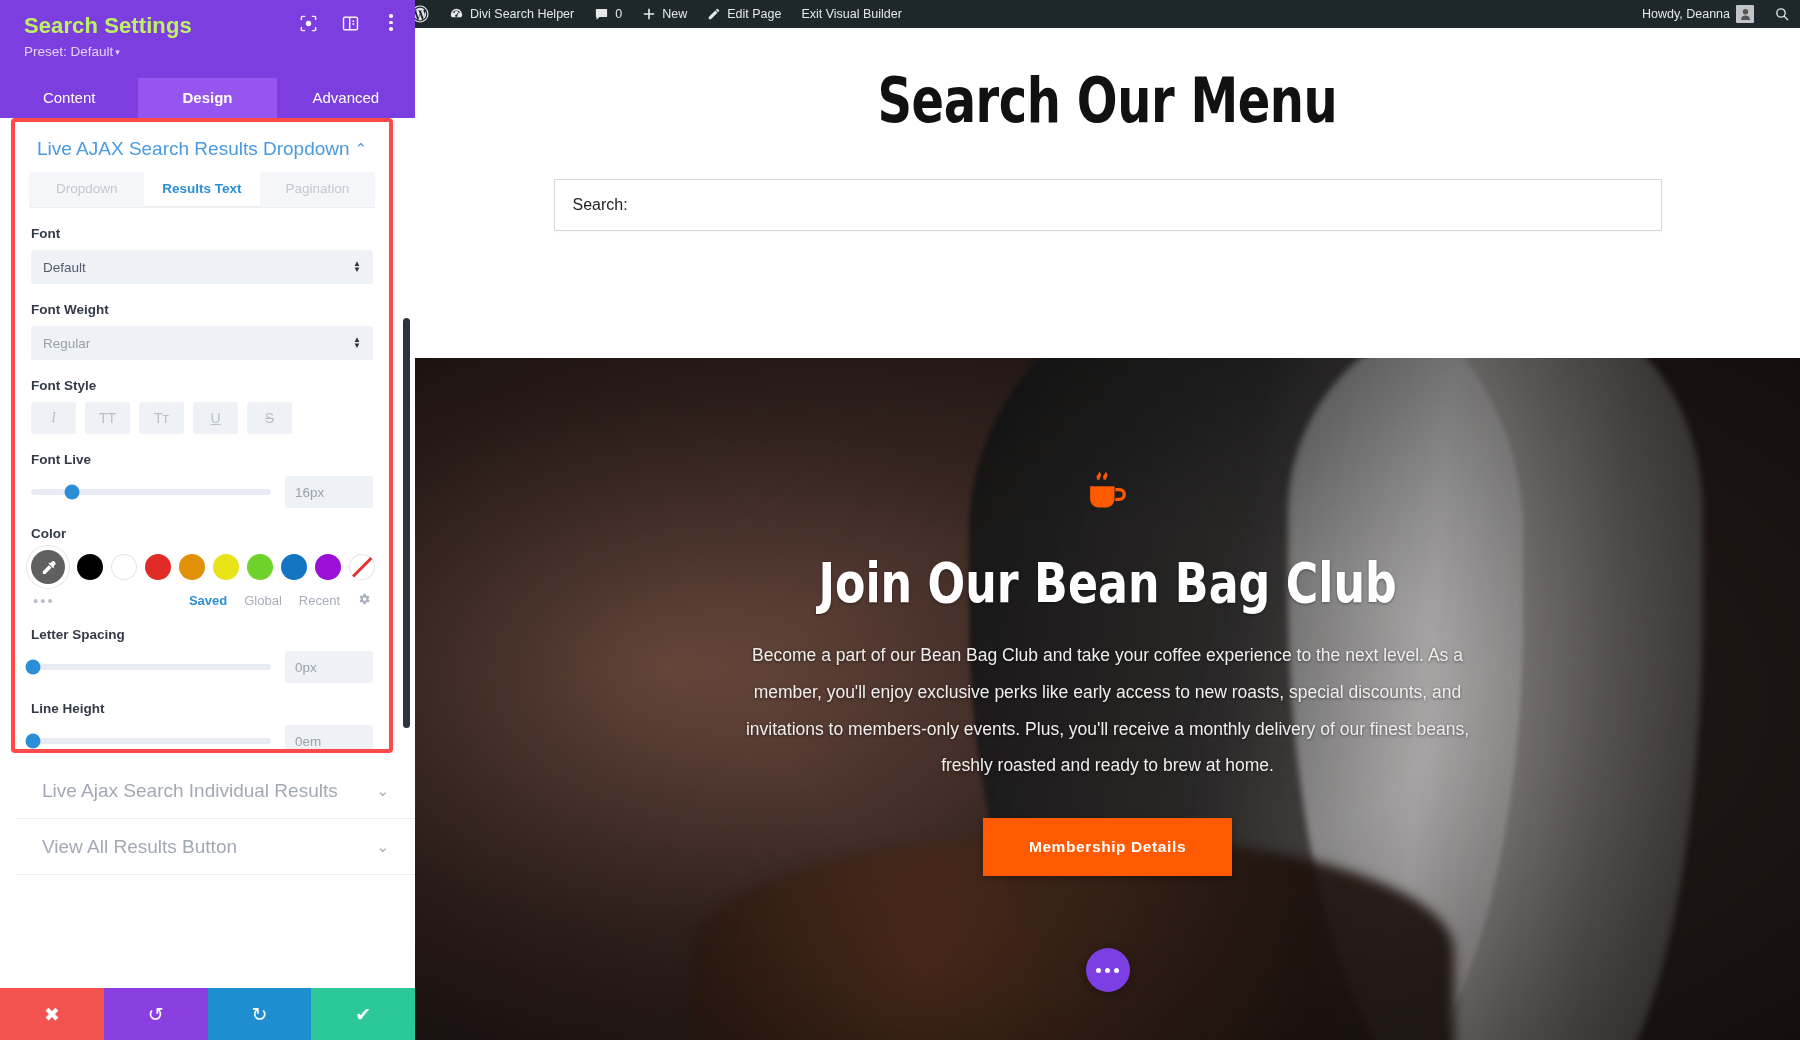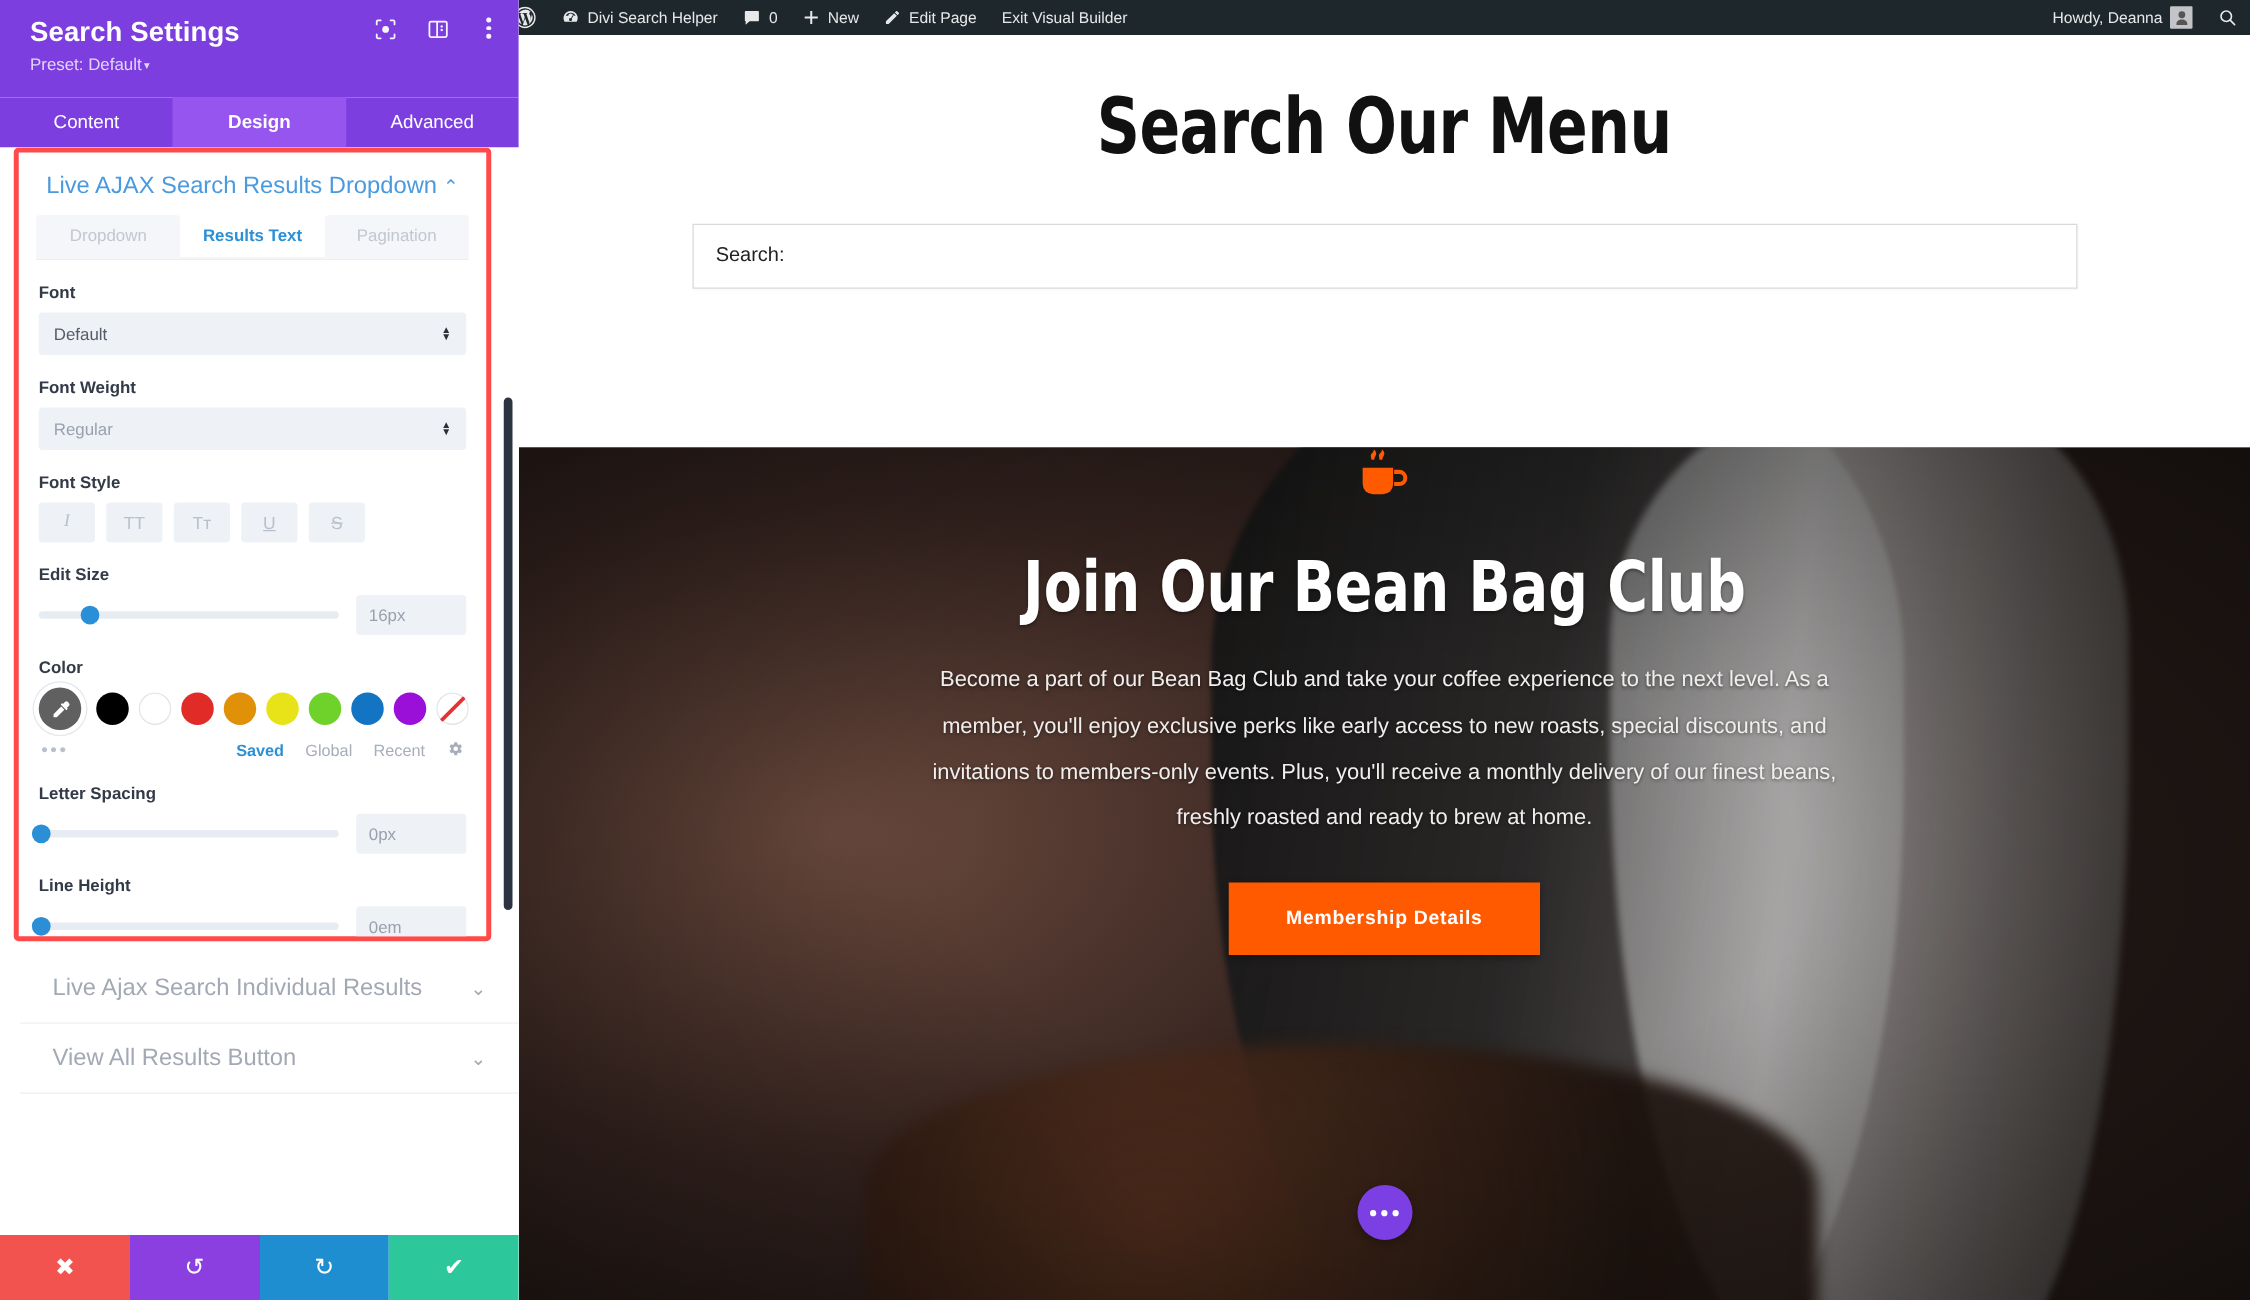--- a/index.html
+++ b/index.html
@@ -20,21 +20,21 @@
     overflow: hidden;
   }
   .panel-header {
     background: #7b3fe4; 
     background: #7d3ee0;
     height: 78px;
     padding: 12px 18px 0 24px;
     position: relative;
   }
   .panel-title {
-    color: #ffffff; font-size: 22px; font-weight: bold;
+    color: #bef264; font-size: 22px; font-weight: bold;
     letter-spacing: .1px; line-height: 28px;
   }
   .panel-preset {
     color: #e3d3fa; font-size: 13.5px; margin-top: 4px;
   }
   .panel-preset .caret { font-size: 9px; margin-left: 2px; position: relative; top: -1px; }
   .header-icons {
     position: absolute; right: 16px; top: 14px;
     display: flex; align-items: center; gap: 22px;
   }
@@ -240,21 +240,21 @@
     position: absolute; left: 20%; bottom: -4%; width: 55%; height: 34%;
     background: radial-gradient(circle at 30% 60%, rgba(90,50,30,.8), rgba(30,18,12,.9) 70%);
     filter: blur(6px); border-radius: 50% 50% 0 0;
   }
   .hero-bg .vig { position: absolute; inset: 0;
     background: radial-gradient(ellipse at center, rgba(0,0,0,0) 35%, rgba(0,0,0,.45) 100%); }
 
   .hero-inner {
     position: relative; z-index: 2; width: 100%; height: 100%;
     display: flex; flex-direction: column; align-items: center;
-    text-align: center;
+    padding-top: 112px; text-align: center;
   }
   .cup-icon { width: 52px; height: 52px; }
   .hero-h2 {
     margin-top: 28px; color: #fff; font-weight: bold; font-size: 56px;
     font-family: "Liberation Sans Narrow", "DejaVu Sans Condensed", "Liberation Sans", sans-serif;
     transform: scaleX(0.88); transform-origin: center;
     text-shadow: 0 1px 3px rgba(0,0,0,.4);
   }
   .hero-p {
     margin-top: 22px; width: 760px; color: #f1efee; font-size: 17.5px;
@@ -458,21 +458,21 @@
           <div class="style-btns">
             <div class="style-btn" style="font-style:italic;font-family:'Liberation Serif',serif;">I</div>
             <div class="style-btn">TT</div>
             <div class="style-btn">Tт</div>
             <div class="style-btn" style="text-decoration:underline;">U</div>
             <div class="style-btn" style="text-decoration:line-through;">S</div>
           </div>
         </div>
 
         <div class="field">
-          <div class="field-label">Edit Size</div>
+          <div class="field-label">Font Live</div>
           <div class="slider-row">
             <div class="slider">
               <span class="knob" id="knob-fs" style="left: 17%;"></span>
             </div>
             <div class="num-box">16px</div>
           </div>
         </div>
 
         <div class="field">
           <div class="field-label">Color</div>

